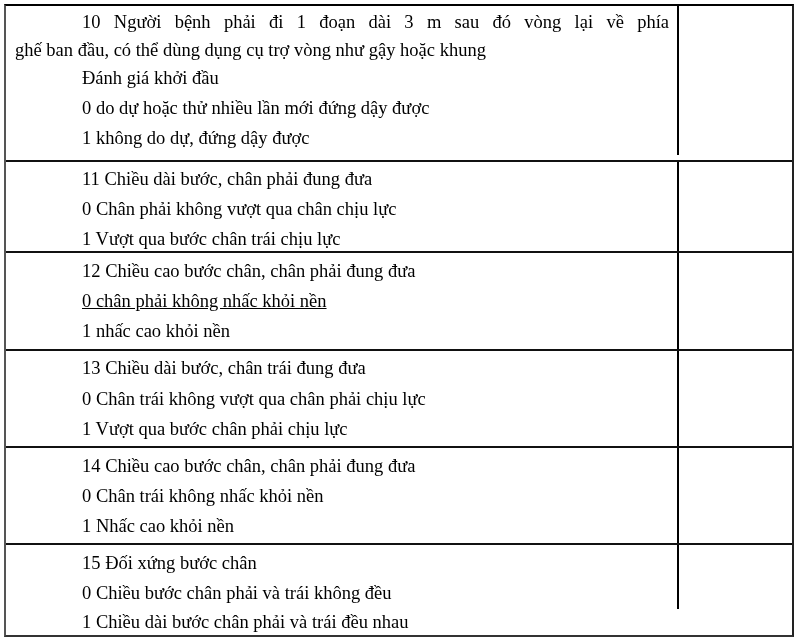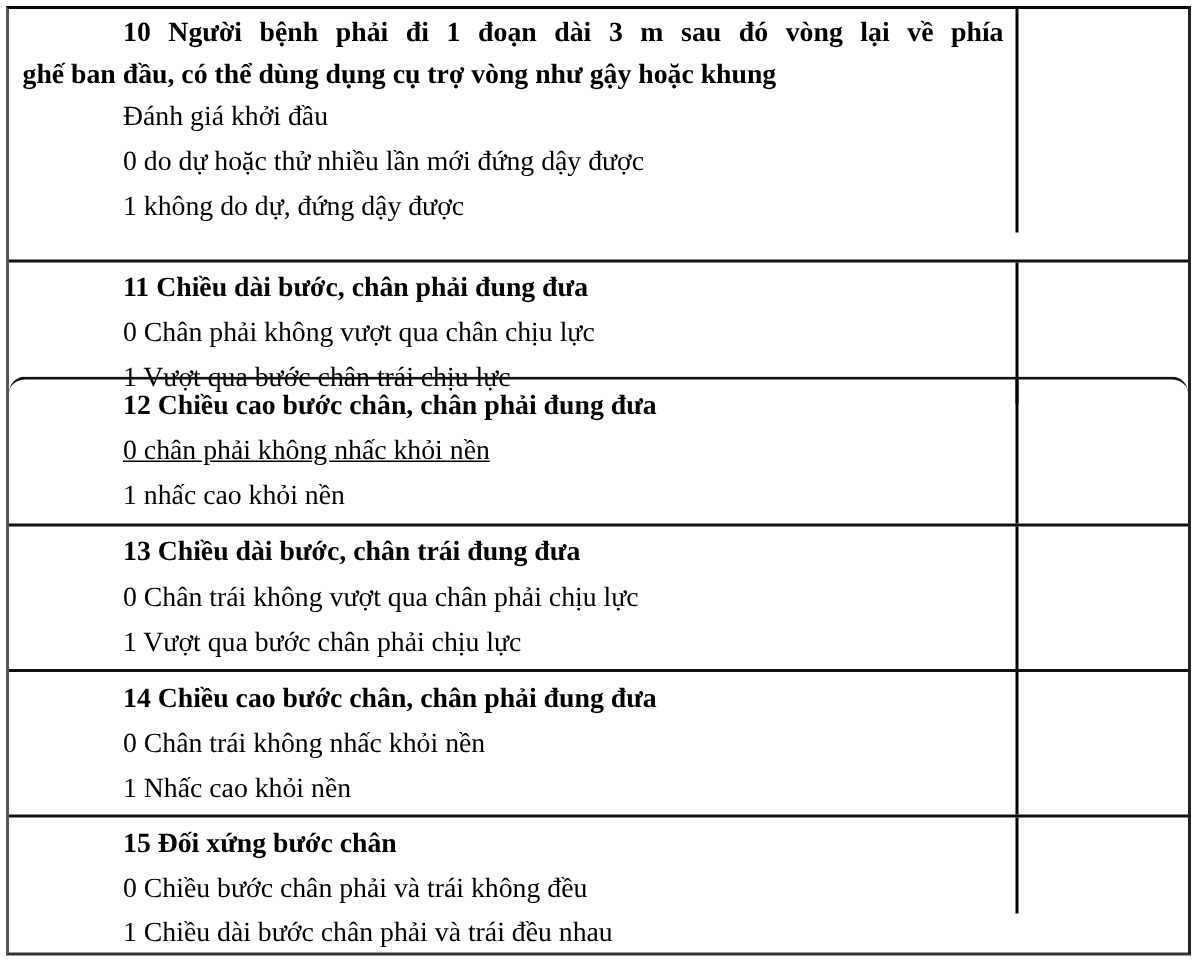--- a/index.html
+++ b/index.html
@@ -53,21 +53,21 @@
       border-left: 2px solid #000;
       box-sizing: border-box;
     }
     .line {
       position: absolute;
       white-space: nowrap;
       font-size: 18.5px;
       line-height: 22px;
     }
     .title {
-      font-weight: bold;
+      font-weight: normal;
     }
     .indent {
       left: 76px;
     }
     .title-first {
       left: 76px;
       right: 8px;
       text-align: justify;
       text-align-last: justify;
     }
@@ -84,30 +84,30 @@
     <div class="cell-main">
       <div class="line title title-first" style="top:5px;">10 Người bệnh phải đi 1 đoạn dài 3 m sau đó vòng lại về phía</div>
       <div class="line title title-cont" style="top:33px;">ghế ban đầu, có thể dùng dụng cụ trợ vòng như gậy hoặc khung</div>
       <div class="line indent" style="top:61px;">Đánh giá khởi đầu</div>
       <div class="line indent" style="top:91px;">0 do dự hoặc thử nhiều lần mới đứng dậy được</div>
       <div class="line indent" style="top:121px;">1 không do dự, đứng dậy được</div>
     </div>
     <div class="cell-score"></div>
   </div>
 
-  <div class="row divider" style="top:167px; height:96px;">
+  <div class="row divider" style="top:154px; height:96px;">
     <div class="cell-main">
       <div class="line title indent" style="top:6px;">11 Chiều dài bước, chân phải đung đưa</div>
       <div class="line indent" style="top:36px;">0 Chân phải không vượt qua chân chịu lực</div>
       <div class="line indent" style="top:66px;">1 Vượt qua bước chân trái chịu lực</div>
     </div>
     <div class="cell-score"></div>
   </div>
 
-  <div class="row divider" style="top:245px; height:98px;border-radius:11px;">
+  <div class="row divider" style="top:245px; height:98px;">
     <div class="cell-main">
       <div class="line title indent" style="top:7px;">12 Chiều cao bước chân, chân phải đung đưa</div>
       <div class="line indent" style="top:37px;text-decoration:underline;">0 chân phải không nhấc khỏi nền</div>
       <div class="line indent" style="top:67px;">1 nhấc cao khỏi nền</div>
     </div>
     <div class="cell-score"></div>
   </div>
 
   <div class="row divider" style="top:343px; height:97px;">
     <div class="cell-main">

